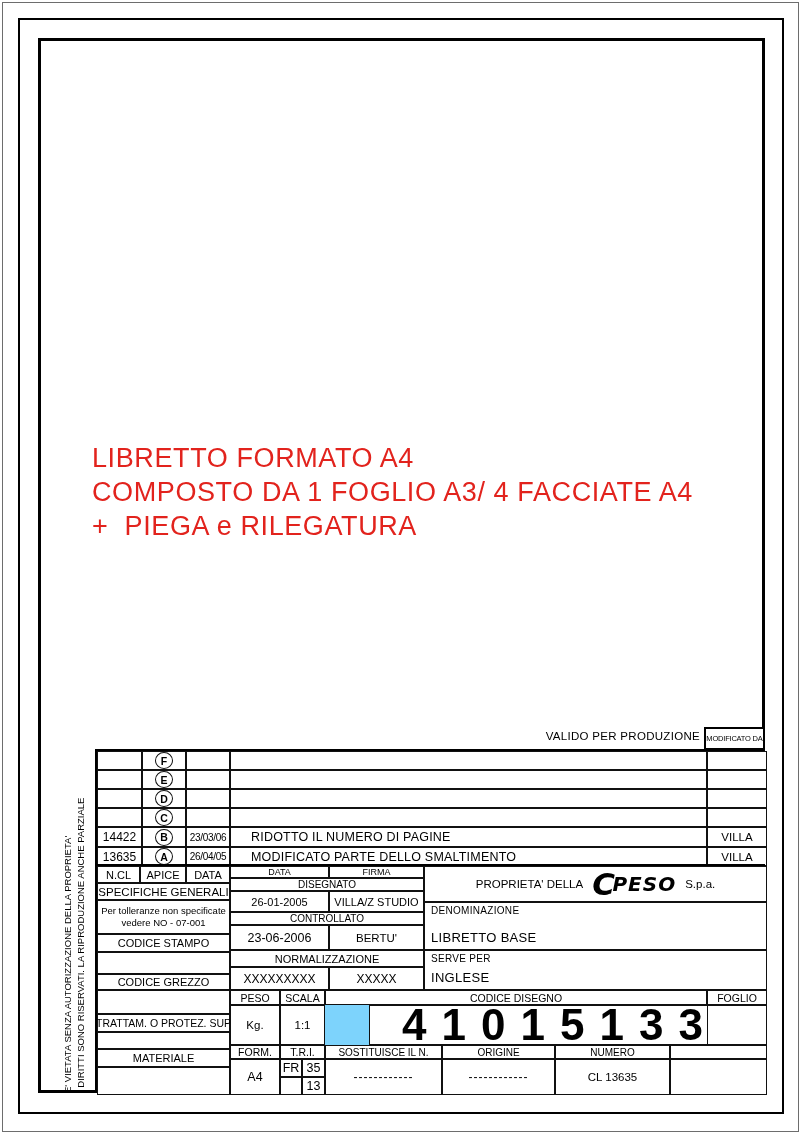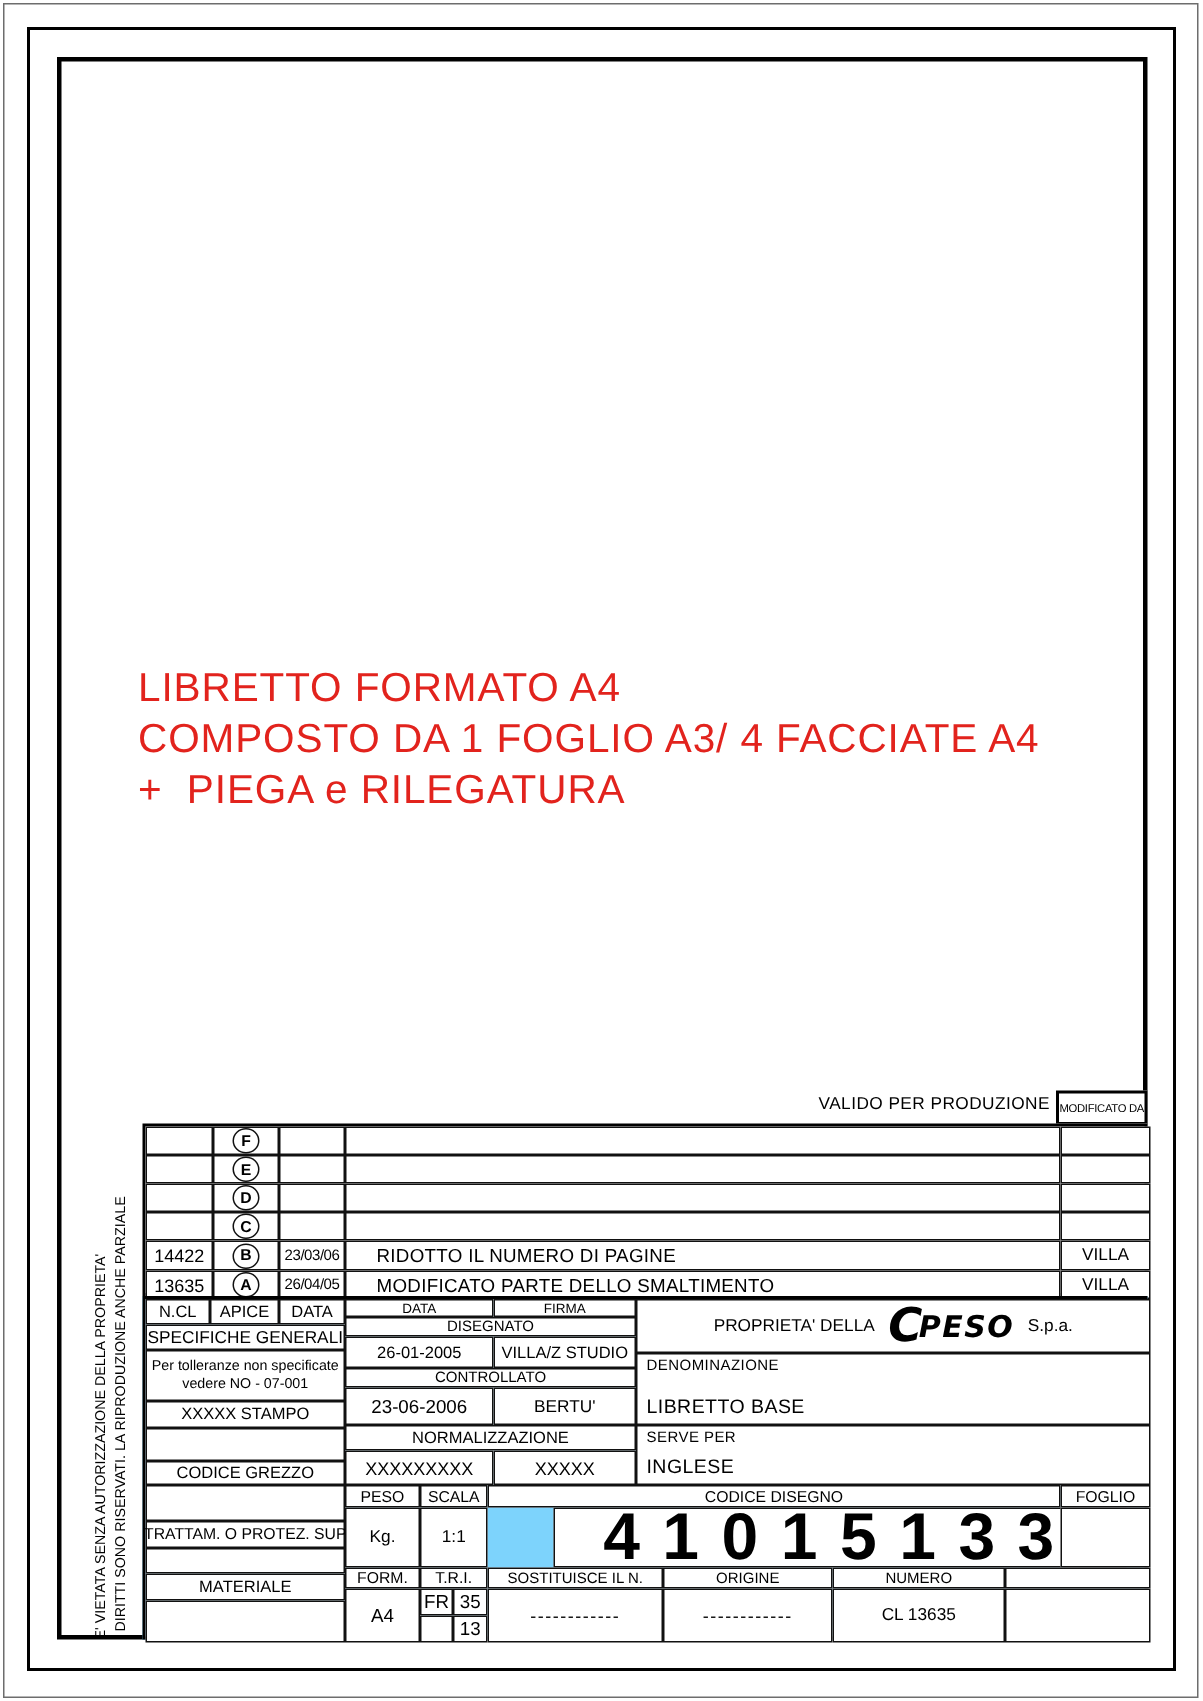--- a/index.html
+++ b/index.html
@@ -121,21 +121,21 @@
   <div id="tblock" class="abs">
 
     <div class="c" style="left:0;top:0;width:43px;height:17px;font-size:11px">N.CL</div>
     <div class="c" style="left:43px;top:0;width:46px;height:17px;font-size:11px">APICE</div>
     <div class="c" style="left:89px;top:0;width:44px;height:17px;font-size:11px">DATA</div>
     <div class="c" style="left:0;top:17px;width:133px;height:17px;font-size:11.5px">SPECIFICHE GENERALI</div>
     <div class="c two" style="left:0;top:34px;width:133px;height:34px;font-size:9.5px">
       <div>Per tolleranze non specificate</div>
       <div>vedere NO - 07-001</div>
     </div>
-    <div class="c" style="left:0;top:68px;width:133px;height:18px;font-size:11px">XXXXX STAMPO</div>
+    <div class="c" style="left:0;top:68px;width:133px;height:18px;font-size:11px">CODICE STAMPO</div>
     <div class="c" style="left:0;top:86px;width:133px;height:22px"></div>
     <div class="c" style="left:0;top:108px;width:133px;height:16px;font-size:11px">CODICE GREZZO</div>
     <div class="c" style="left:0;top:124px;width:133px;height:24px"></div>
     <div class="c" style="left:0;top:148px;width:133px;height:18px;font-size:10.5px">TRATTAM. O PROTEZ. SUP</div>
     <div class="c" style="left:0;top:166px;width:133px;height:17px"></div>
     <div class="c" style="left:0;top:183px;width:133px;height:18px;font-size:11px">MATERIALE</div>
     <div class="c" style="left:0;top:201px;width:133px;height:28px"></div>
 
     <div class="c" style="left:133px;top:0;width:99px;height:12px;font-size:9px">DATA</div>
     <div class="c" style="left:232px;top:0;width:95px;height:12px;font-size:9px">FIRMA</div>

